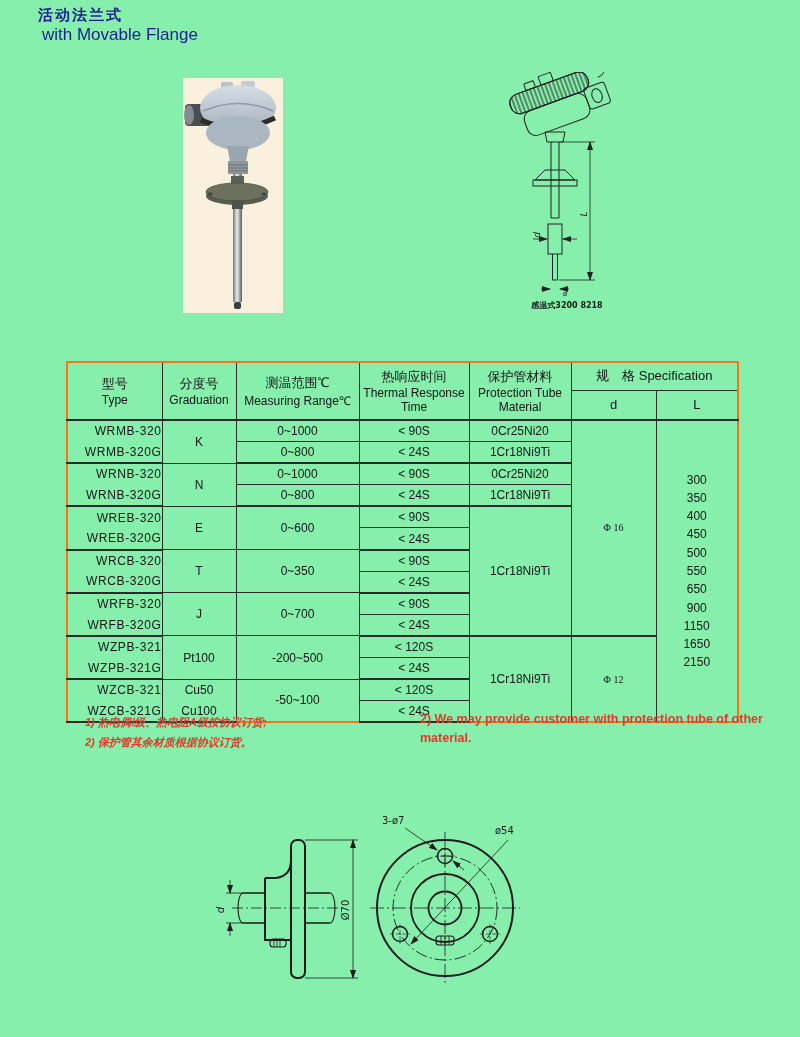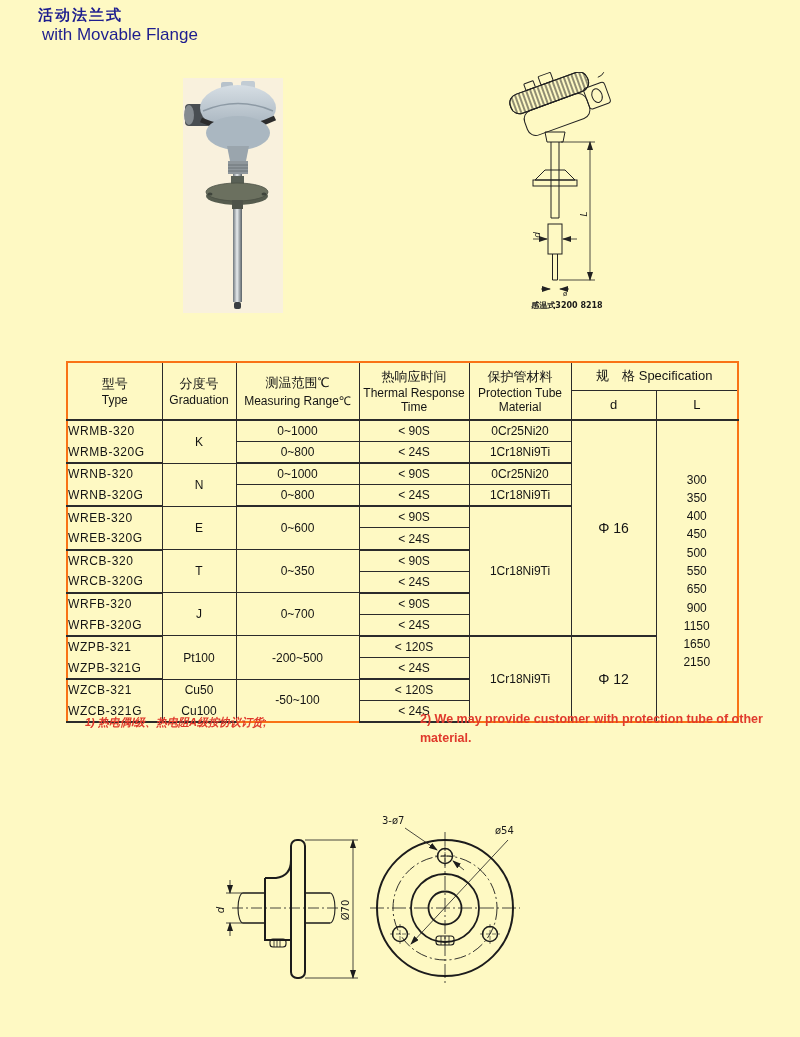--- a/index.html
+++ b/index.html
@@ -1,16 +1,16 @@
 <!DOCTYPE html>
 <html><head>
 <meta charset="utf-8">
 <style>
   html,body{margin:0;padding:0;}
-  #page{position:relative;width:800px;height:1037px;background:#fef9c3;overflow:hidden;
+  #page{position:relative;width:800px;height:1037px;background:#86efac;overflow:hidden;
         font-family:"Liberation Sans",sans-serif;color:#141414;}
   
   #title-zh{position:absolute;left:38px;top:6px;font-size:15px;font-weight:bold;color:#1e1e8f;letter-spacing:2px;}
   #title-en{position:absolute;left:42px;top:25px;font-size:17px;font-weight:normal;color:#1e1e8f;}
   
   #photo{position:absolute;left:183px;top:78px;}
   #drawing{position:absolute;left:503px;top:72px;}
   #flange{position:absolute;left:212px;top:800px;}
   
   #spec-table{position:absolute;left:66px;top:361px;width:671px;border-collapse:collapse;table-layout:fixed;
@@ -19,23 +19,23 @@
   #spec-table .hz{font-size:13px;}
   #spec-table .he{font-size:12px;}
   #spec-table tr.h1{height:28px;} #spec-table tr.h2{height:30px;}
   #spec-table tr.br{height:21.6px;}
   #spec-table td.hbb{border-bottom-width:2px;}
   #spec-table tr.h2 td{border-bottom-width:2px;font-size:13px;}
   #spec-table tr.ge td{border-bottom-width:2px;}
   #spec-table td.nb{border-bottom:none;}
   #spec-table td.nt{border-top:none;}
   #spec-table td.bb2{border-bottom-width:2px;}
-  #spec-table td.t{text-align:left;padding-left:0;letter-spacing:0.6px;}
+  #spec-table td.t{text-align:right;padding-left:0;letter-spacing:0.6px;}
   #spec-table td.lcell{white-space:pre-line;line-height:18.3px;}
-  #spec-table td.dcell{font-size:14px;}
+  #spec-table td.dcell{font-size:10px;font-family:Liberation Serif, serif;}
   
   .note{position:absolute;font-weight:bold;color:#e03a2c;}
   #note-zh{left:85px;top:712px;font-size:11px;line-height:20px;font-style:italic;}
   #note-en{left:420px;top:710px;font-size:12.5px;line-height:19px;width:370px;}
   svg text{font-family:"DejaVu Sans",sans-serif;fill:#1a1a1a;}
 </style>
 </head>
 <body>
 
 <div id="page">
@@ -255,20 +255,21 @@
     <tr class="br ge">
       <td class="t nt">WZCB-321G</td>
       <td class="nt">Cu100</td>
       <td>&lt; 24S</td>
     </tr>
   </tbody>
     </table>
 
   <div id="note-zh" class="note">
     <div>1) 热电偶Ⅰ级、热电阻A级按协议订货;</div>
+    <div>2) 保护管其余材质根据协议订货。</div>
   </div>
   <div id="note-en" class="note">
     <div>2)  We may provide customer with protection tube of other material.</div>
   </div>
 
   <svg id="flange" width="340" height="195" viewBox="0 0 340 195">
     <defs>
       <marker id="ar2" markerUnits="userSpaceOnUse" markerWidth="9" markerHeight="6" refX="8" refY="3" orient="auto">
         <path d="M0,0 L9,3 L0,6 Z" fill="#1c1c1c"></path>
       </marker>

